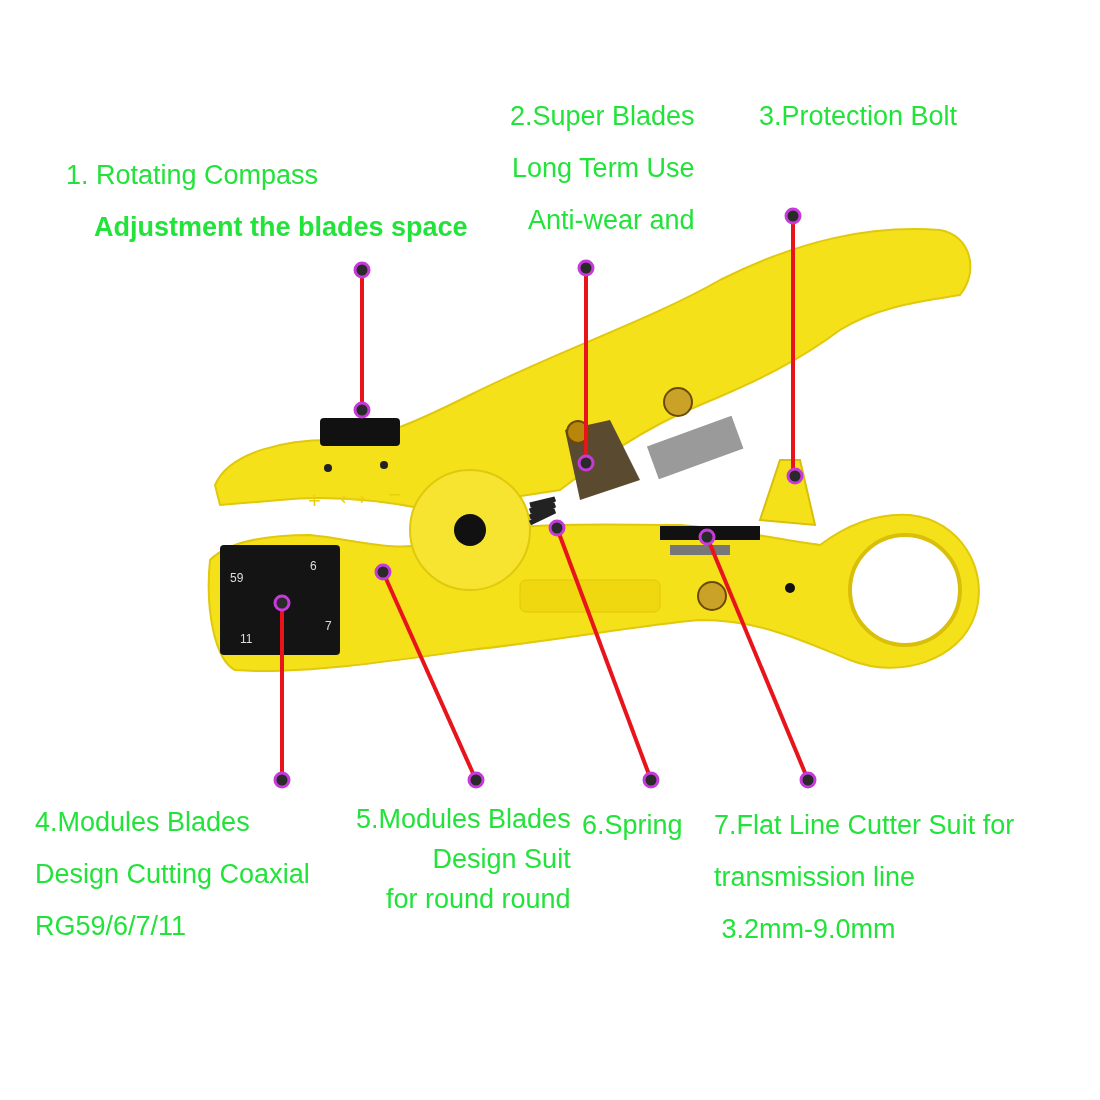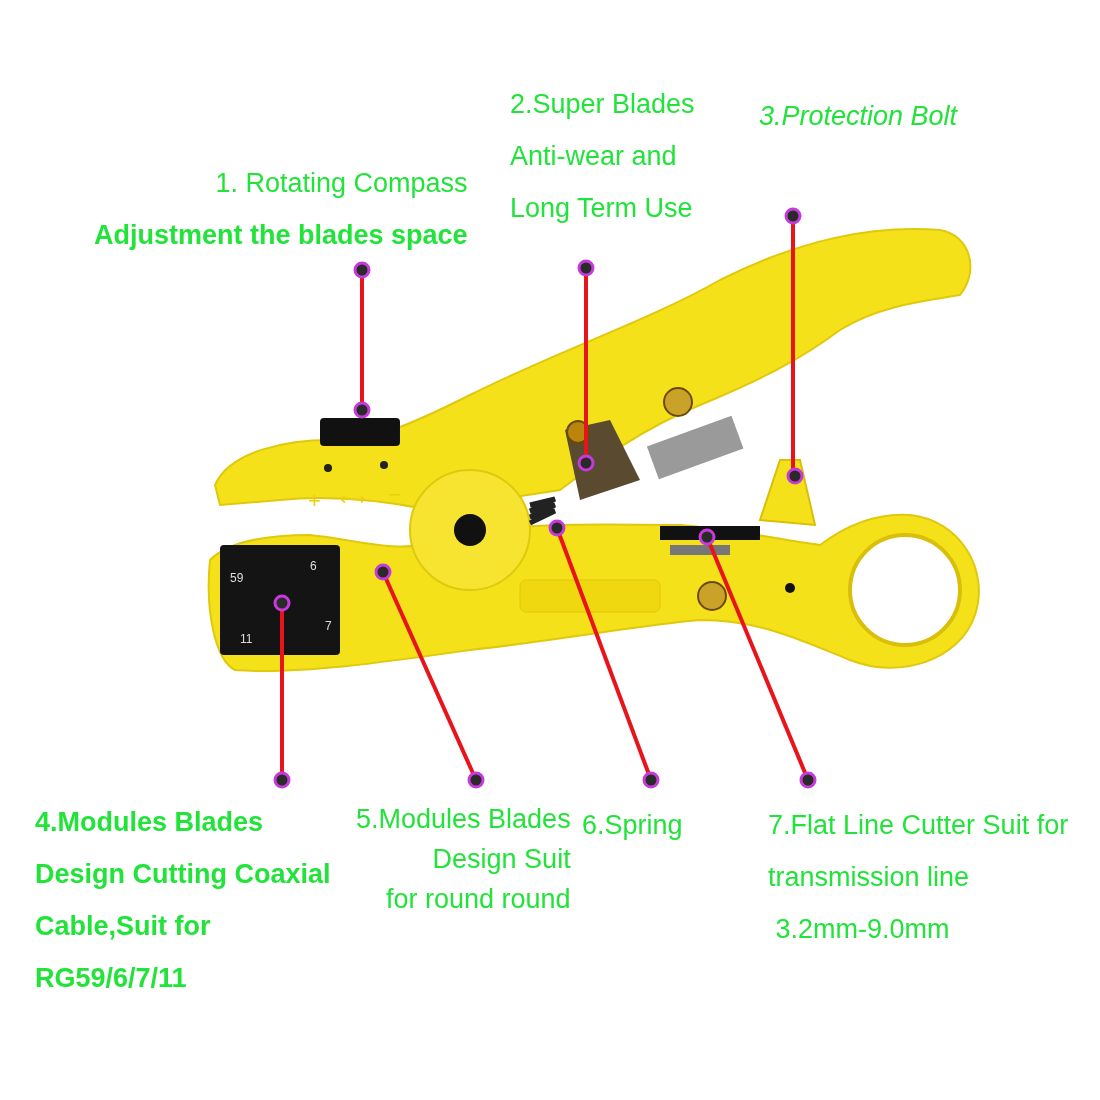--- a/index.html
+++ b/index.html
@@ -75,49 +75,48 @@
       <circle cx="383" cy="572" r="7"></circle>
       <circle cx="476" cy="780" r="7"></circle>
       <circle cx="557" cy="528" r="7"></circle>
       <circle cx="651" cy="780" r="7"></circle>
       <circle cx="707" cy="537" r="7"></circle>
       <circle cx="808" cy="780" r="7"></circle>
     </g>
   </g>
 </svg>
 
-<div class="label" style="left:66px; top:157px;text-align:right;">
+<div class="label" style="left:66px; top:149px;">
   <div>1. Rotating Compass</div>
   <div style="padding-left:28px;font-weight:bold;">   Adjustment the blades space</div>
 </div>
 
-<div class="label" style="left:510px; top:78px;">
+<div class="label" style="left:510px; top:90px;text-align:right;">
   <div>2.Super Blades</div>
+  <div>Long Term Use</div>
   <div>Anti-wear and</div>
-  <div>Long Term Use</div>
 </div>
 
-<div class="label" style="left:759px; top:90px;font-style:italic;">
+<div class="label" style="left:759px; top:90px;">
   <div>3.Protection Bolt</div>
 </div>
 
-<div class="label" style="left:35px; top:796px;font-weight:bold;">
+<div class="label" style="left:35px; top:796px;">
   <div>4.Modules Blades</div>
   <div>Design Cutting Coaxial</div>
-  <div>Cable,Suit for</div>
   <div>RG59/6/7/11</div>
 </div>
 
 <div class="label" style="left:356px; top:799px; line-height:40px;text-align:right;">
   <div>5.Modules Blades</div>
   <div> Design  Suit</div>
   <div> for round round</div>
 </div>
 
 <div class="label" style="left:582px; top:799px;">
   <div>6.Spring</div>
 </div>
 
-<div class="label" style="left:768px; top:799px;">
+<div class="label" style="left:714px; top:799px;">
   <div>7.Flat Line Cutter Suit for</div>
   <div>transmission line</div>
   <div style="white-space:pre;"> 3.2mm-9.0mm</div>
 </div>
 
 </body></html>

